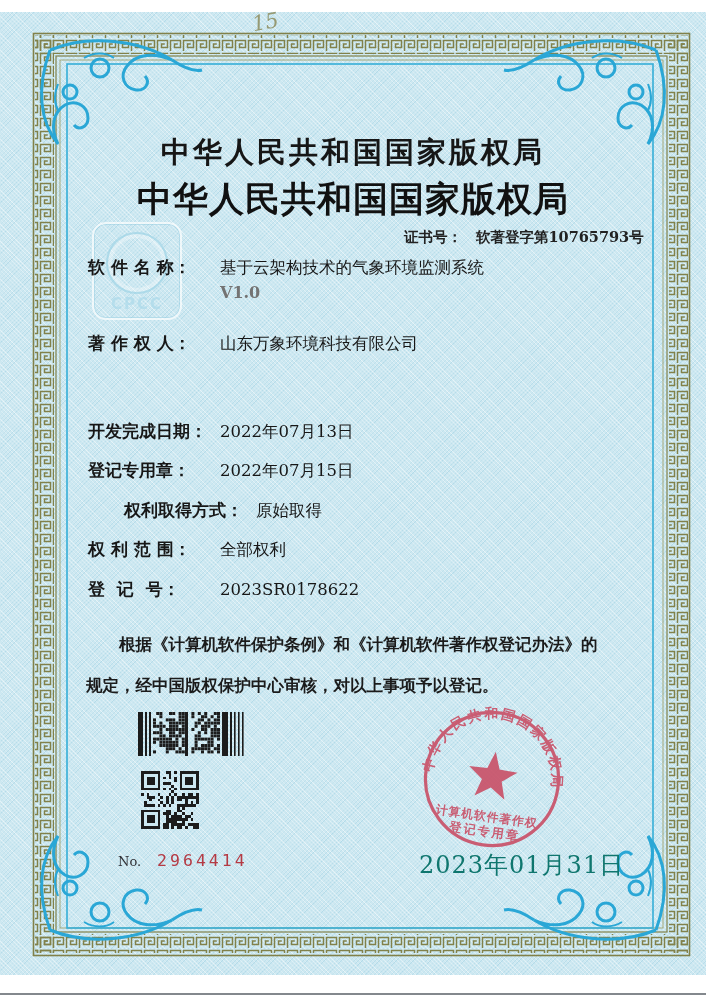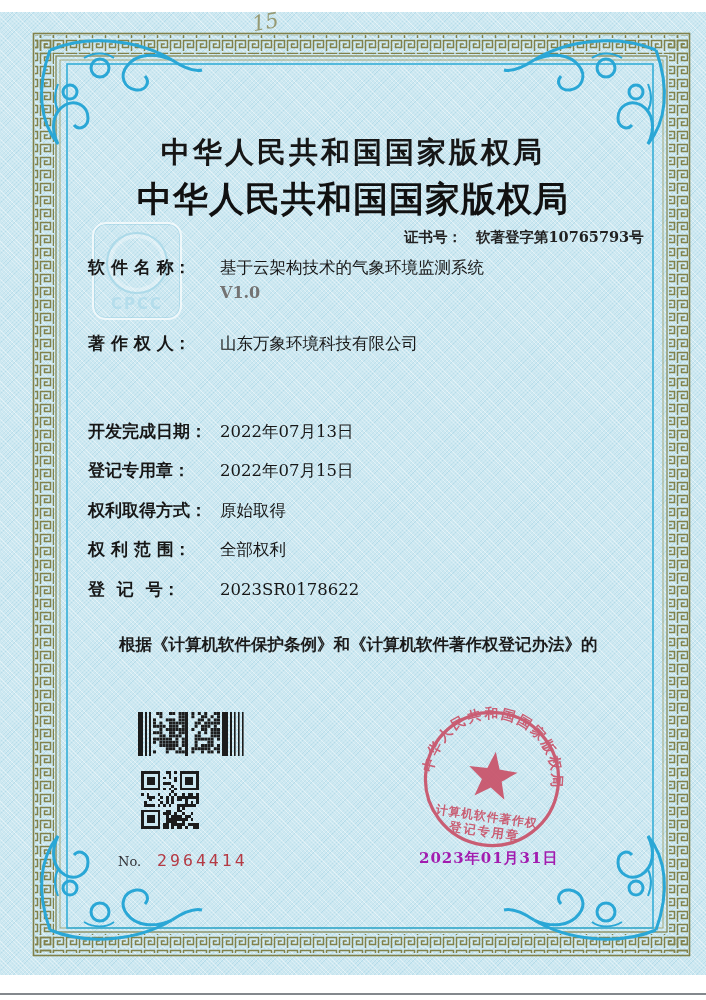--- a/index.html
+++ b/index.html
@@ -58,35 +58,35 @@
   
   .field-row{position:absolute;left:88px;white-space:pre;}
   .field-label{
     display:inline-block;min-width:128px;
     font-size:17px;font-weight:bold;color:#171717;white-space:pre;
   }
   .field-value{
     font-size:16.5px;font-weight:normal;color:#171717;margin-left:4px;white-space:pre;
   }
   .r0{top:256px;} .v2line{position:absolute;left:220px;top:283px;font-size:16px;font-weight:bold;color:#737373;}
-  .r1{top:332px;} .r2{top:420px;} .r3{top:459px;} .r4{top:499px;} .r5{top:538px;} .r6{top:578px;}
+  .r1{top:332px;} .r2{top:420px;} .r3{top:459px;} .r4{top:499px;margin-left:36px;} .r5{top:538px;} .r6{top:578px;}
   
   .statement{position:absolute;left:86px;top:624px;width:545px;}
   .statement div{
     font-size:16.5px;font-weight:bold;color:#1b1b1b;line-height:41px;white-space:nowrap;
   }
   .statement .l1{text-indent:2em;}
   
   .barcode{position:absolute;left:138px;top:712px;width:110px;height:44px;}
   .qrcode{position:absolute;left:141px;top:771px;width:58px;height:58px;}
   
   .seal{position:absolute;left:416px;top:700px;width:152px;height:158px;opacity:.9;}
   .issue-date{
     position:absolute;left:419px;top:849px;
-    font-size:15px;font-weight:bold;color:#a21caf;letter-spacing:1px;white-space:pre;
+    font-size:24px;font-weight:normal;color:#0f766e;letter-spacing:1px;white-space:pre;
   }
   
   .serial-line{position:absolute;left:118px;top:851px;white-space:pre;}
   .serial-line .no-label{font-size:13px;color:#2e2e33;font-family:"DejaVu Serif","Liberation Serif",serif;}
   .serial-line .no-number{
     margin-left:16px;font-family:"DejaVu Sans Mono","Liberation Mono",monospace;
     font-size:16.5px;color:#b43a44;letter-spacing:3px;
   }
   .bottom-line{position:absolute;left:0;top:993px;width:706px;height:2px;background:#83888d;}
 </style>
@@ -151,20 +151,21 @@
 <div class="field-row r3"><span class="field-label">登记专用章：</span><span class="field-value">2022年07月15日</span></div>
 
 <div class="field-row r4"><span class="field-label">权利取得方式：</span><span class="field-value">原始取得</span></div>
 
 <div class="field-row r5"><span class="field-label">权 利 范 围：</span><span class="field-value">全部权利</span></div>
 
 <div class="field-row r6"><span class="field-label">登  记  号：</span><span class="field-value">2023SR0178622</span></div>
 
 <div class="statement">
   <div class="l1">根据《计算机软件保护条例》和《计算机软件著作权登记办法》的</div>
+  <div class="l2">规定，经中国版权保护中心审核，对以上事项予以登记。</div>
 </div>
 
 <svg class="barcode" id="barcode" viewBox="0 0 110 44" xmlns="http://www.w3.org/2000/svg">
     <rect x="0" y="0" width="5" height="44" fill="#1c1c1c"></rect>
     <rect x="7" y="0" width="2" height="44" fill="#1c1c1c"></rect>
     <rect x="11" y="0" width="2" height="44" fill="#1c1c1c"></rect>
     <rect x="84" y="0" width="6" height="44" fill="#1c1c1c"></rect>
     <rect x="92" y="0" width="2" height="44" fill="#1c1c1c"></rect>
     <rect x="96" y="0" width="1.6" height="44" fill="#1c1c1c"></rect>
     <rect x="100" y="0" width="1.6" height="44" fill="#1c1c1c"></rect>

